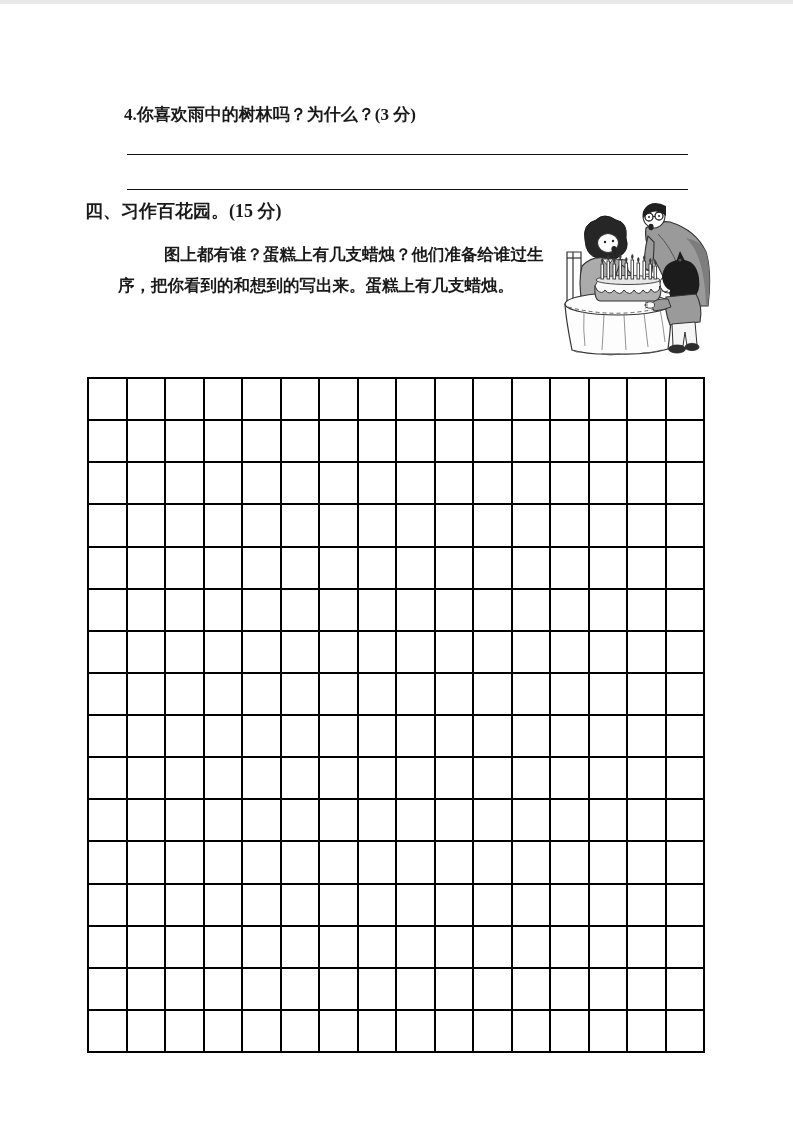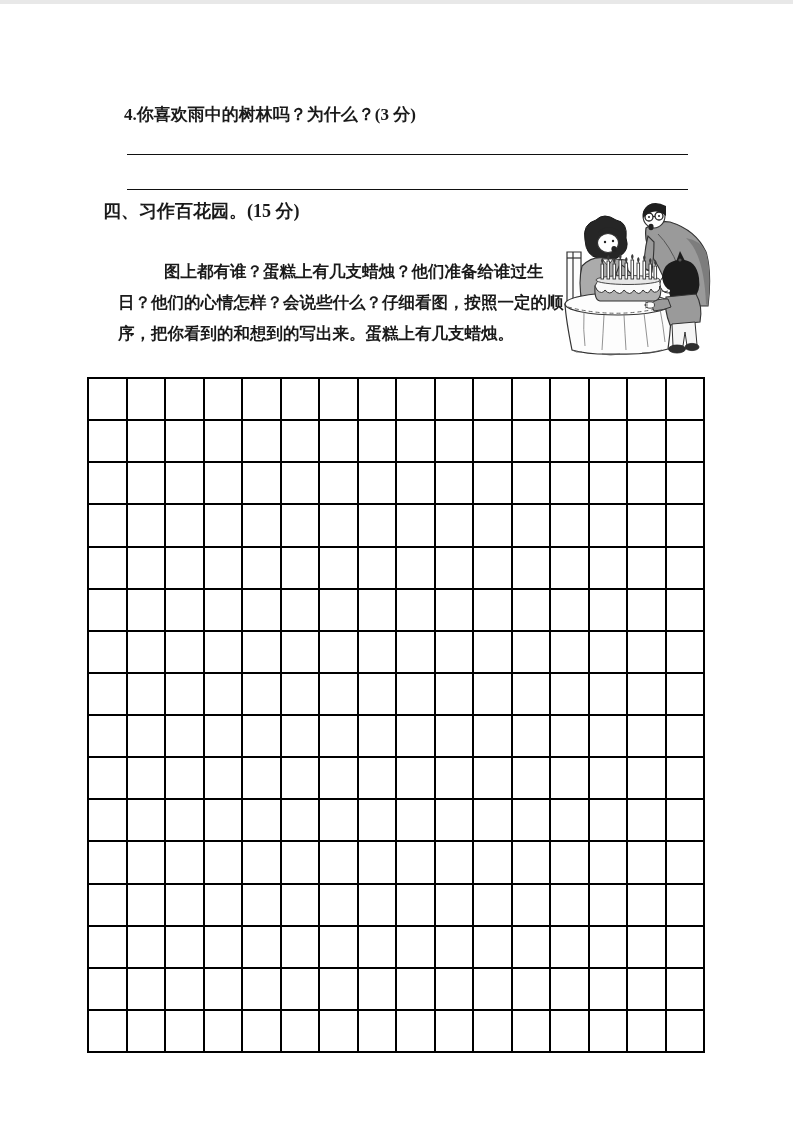--- a/index.html
+++ b/index.html
@@ -22,25 +22,25 @@
     position:absolute;left:124px;top:101px;
     font-size:17px;line-height:20px;white-space:nowrap;
   }
   .answer-line{
     position:absolute;left:127px;width:561px;height:0;
     border-top:1.6px solid #111;
   }
   .answer-line.l1{top:150px;}
   .answer-line.l2{top:185px;}
   .sec-title{
-    position:absolute;left:103px;top:196px;
+    position:absolute;left:85px;top:196px;
     font-size:18px;line-height:22px;white-space:nowrap;
   }
   .instructions{
-    position:absolute;left:118px;top:252px;width:452px;
+    position:absolute;left:118px;top:235px;width:452px;
     font-size:16.5px;line-height:31px;
   }
   .instr-line{white-space:nowrap;}
   .instr-line.first{text-indent:46px;}
   .illustration{
     position:absolute;left:558px;top:190px;width:154px;height:166px;
   }
   .writing-grid{
     position:absolute;left:87px;top:373px;width:618px;height:676px;
     box-sizing:border-box;
@@ -57,21 +57,20 @@
 
   <div class="q4-text">4.你喜欢雨中的树林吗？为什么？(3 分)</div>
 
   <div class="answer-line l1"></div>
   <div class="answer-line l2"></div>
 
   <div class="sec-title">四、习作百花园。(15 分)</div>
 
   <div class="instructions">
     <div class="instr-line first">图上都有谁？蛋糕上有几支蜡烛？他们准备给谁过生</div>
-    <div class="instr-line">日？他们的心情怎样？会说些什么？仔细看图，按照一定的顺</div>
     <div class="instr-line">序，把你看到的和想到的写出来。蛋糕上有几支蜡烛。</div>
   </div>
 
   <svg class="illustration" viewBox="0 0 154 166" xmlns="http://www.w3.org/2000/svg">
 
     <g stroke="#333" stroke-width="1.2" fill="#fdfdfd">
       <path d="M9,58 h14 v58 h-14 z"></path>
       <line x1="15" y1="58" x2="15" y2="116"></line>
       <line x1="9" y1="64" x2="23" y2="64"></line>
     </g>

